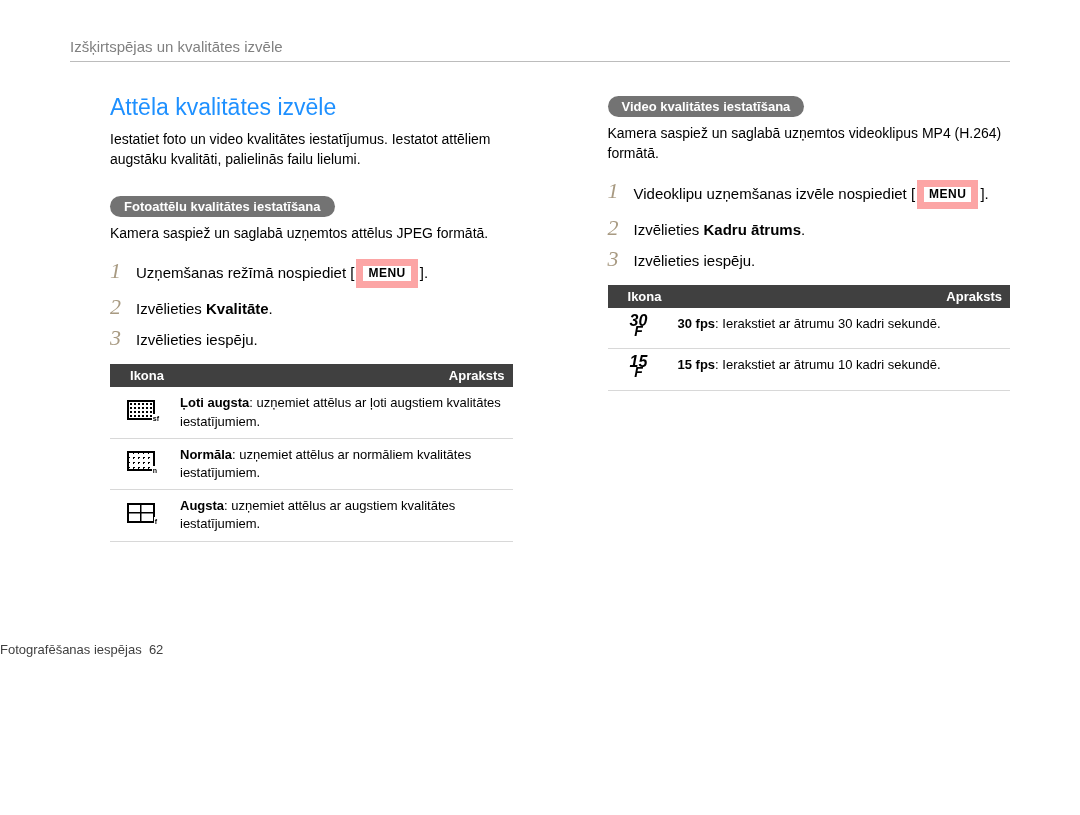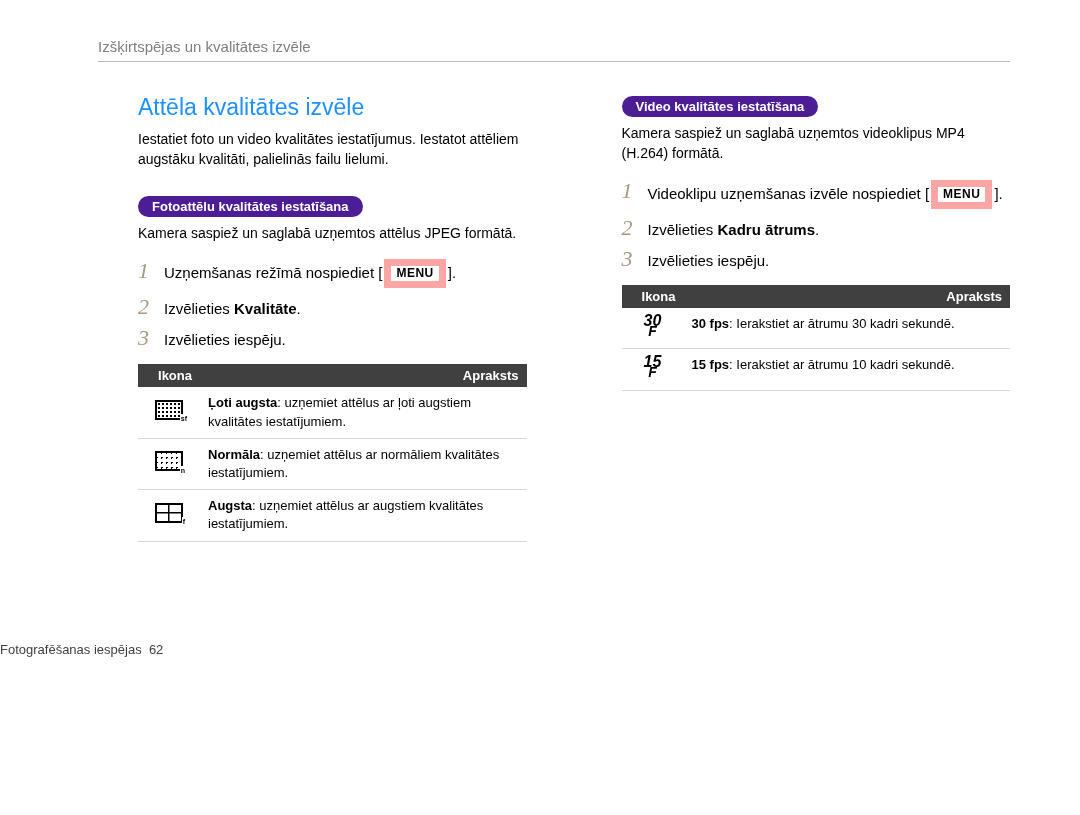--- a/index.html
+++ b/index.html
@@ -1,22 +1,22 @@
 <!DOCTYPE html>
 <html><head>
 <meta charset="utf-8">
 <style>
   html,body{margin:0;padding:0;background:#fff;font-family:Arial,Helvetica,sans-serif;color:#000;}
-  .page{width:1080px;height:683px;box-sizing:border-box;padding:38px 70px 30px 98px;position:relative;}
+  .page{width:1080px;height:683px;box-sizing:border-box;padding:38px 70px 30px 70px;position:relative;}
   .topline{font-size:15px;color:#808080;padding-bottom:6px;border-bottom:1px solid #bcbcbc;}
   .cols{display:flex;gap:55px;margin-top:32px;}
   .col{flex:1;min-width:0;margin-left:40px;}
   .title{font-size:23px;color:#1e90ff;margin:0 0 8px 0;font-weight:400;}
   .intro{font-size:14px;line-height:1.45;margin:0 0 24px 0;}
-  .pill{display:inline-block;background:#4c1d95;color:#fff;font-size:13px;font-weight:bold;border-radius:12px;padding:3px 14px;margin:2px 0 6px 0;}
+  .pill{display:inline-block;background:#737373;color:#fff;font-size:13px;font-weight:bold;border-radius:12px;padding:3px 14px;margin:2px 0 6px 0;}
   .subintro{font-size:14px;line-height:1.45;margin:0 0 16px 0;}
   .steps{margin:0 0 14px 0;}
   .step{display:flex;align-items:baseline;font-size:15px;margin:8px 0;}
   .stepnum{font-family:Georgia,serif;font-style:italic;font-size:22px;color:#a89a82;width:26px;flex:0 0 26px;text-align:left;line-height:1;}
   .steptxt{line-height:1.4;}
   .menu-box{display:inline-block;border:7px solid #fca5a5;padding:0 5px;font-size:12px;font-weight:bold;letter-spacing:.5px;vertical-align:middle;line-height:1.3;margin:0 2px;}
   table.qual{width:100%;border-collapse:collapse;font-size:13px;margin-top:4px;}
   table.qual thead th{background:#404040;color:#fff;font-weight:bold;text-align:right;padding:4px 8px;}
   table.qual td{padding:7px 8px;border-bottom:1px solid #d8d8d8;vertical-align:top;line-height:1.4;}
   table.qual td.ico{width:46px;text-align:center;vertical-align:middle;}

